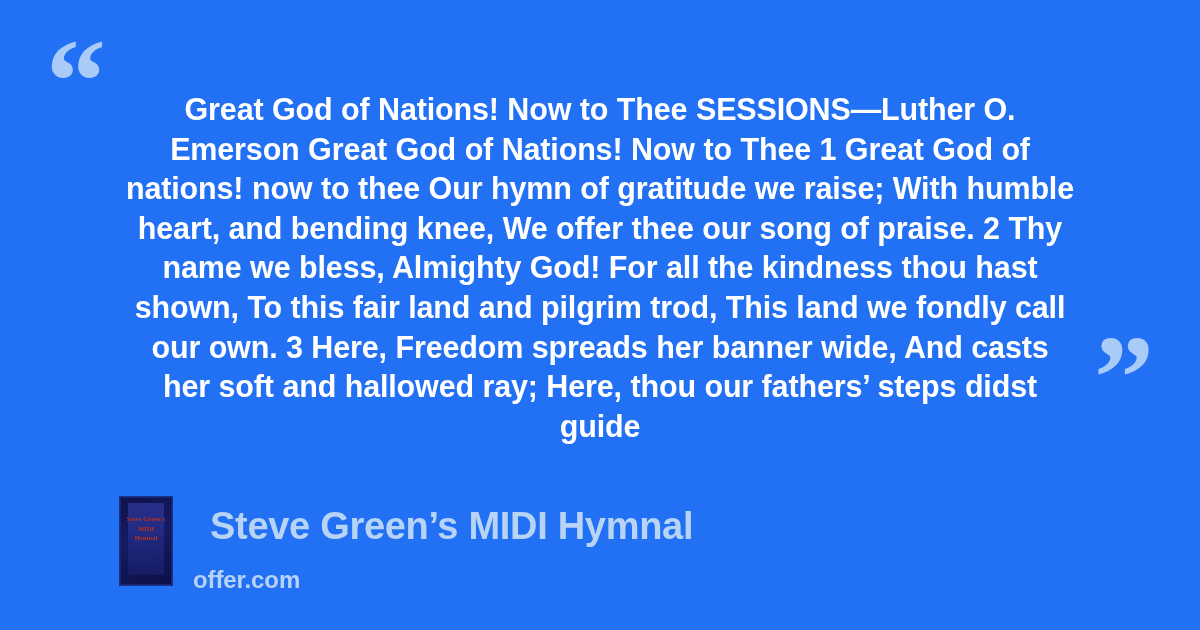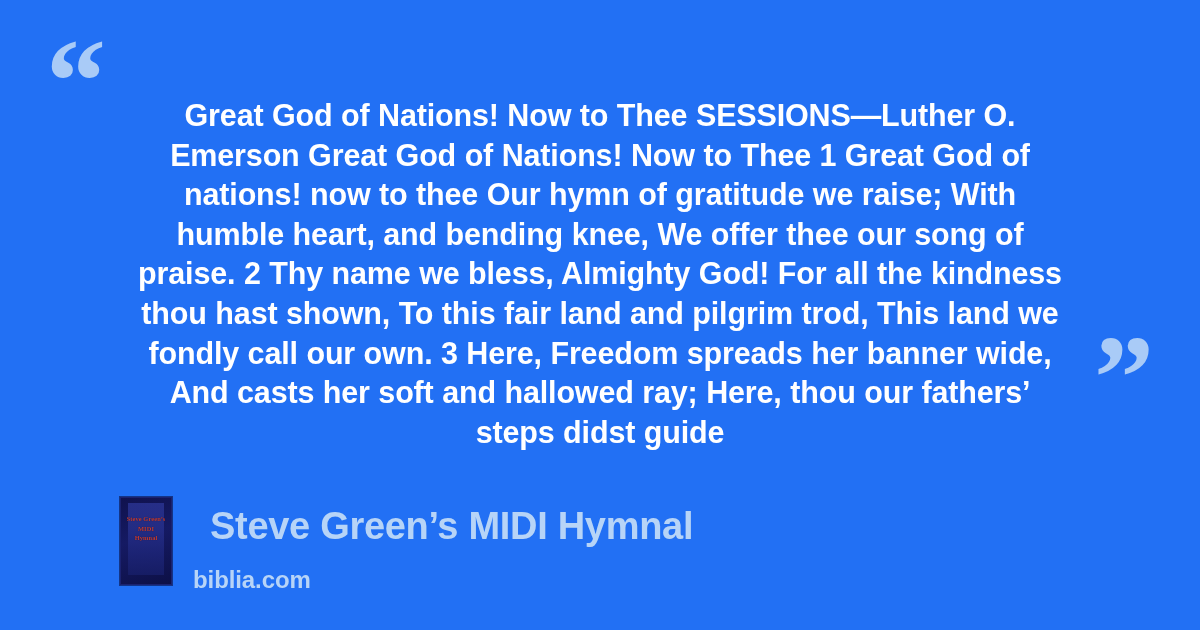--- a/index.html
+++ b/index.html
@@ -45,21 +45,21 @@
   }
 
   
   .quote-area {
     position: absolute;
     left: 118px;
     top: 84px;
     width: 964px;
   }
   .quote-text {
-    margin: 12px;
+    margin: 6px;
     color: #ffffff;
     font-family: "Liberation Sans", sans-serif;
     font-weight: 700;
     font-size: 30.5px;
     line-height: 39.6px;
     text-align: center;
     letter-spacing: -0.15px;
     word-spacing: 0.2px;
   }
 
@@ -154,18 +154,18 @@
       <div class="panel"></div>
       <div class="cover-lines">
         <span>Steve Green’s</span>
         <span>MIDI</span>
         <span>Hymnal</span>
       </div>
     </div>
 
     <div class="brand">
       <div class="brand-title">Steve Green’s MIDI Hymnal</div>
-      <div class="brand-domain">biblia.com</div>
+      <div class="brand-domain">offer.com</div>
     </div>
 
   </div>
 
 </div>
 
 </body></html>

